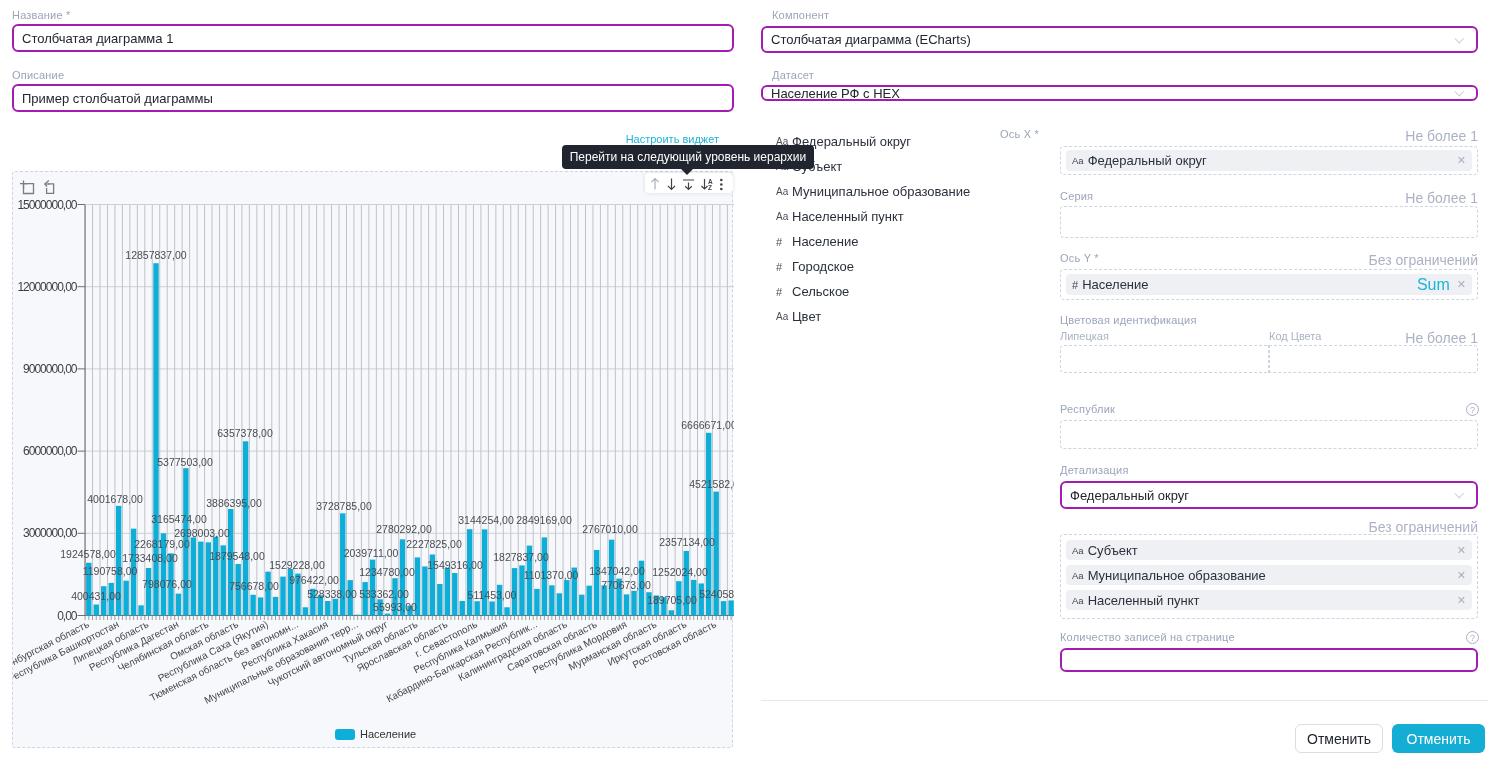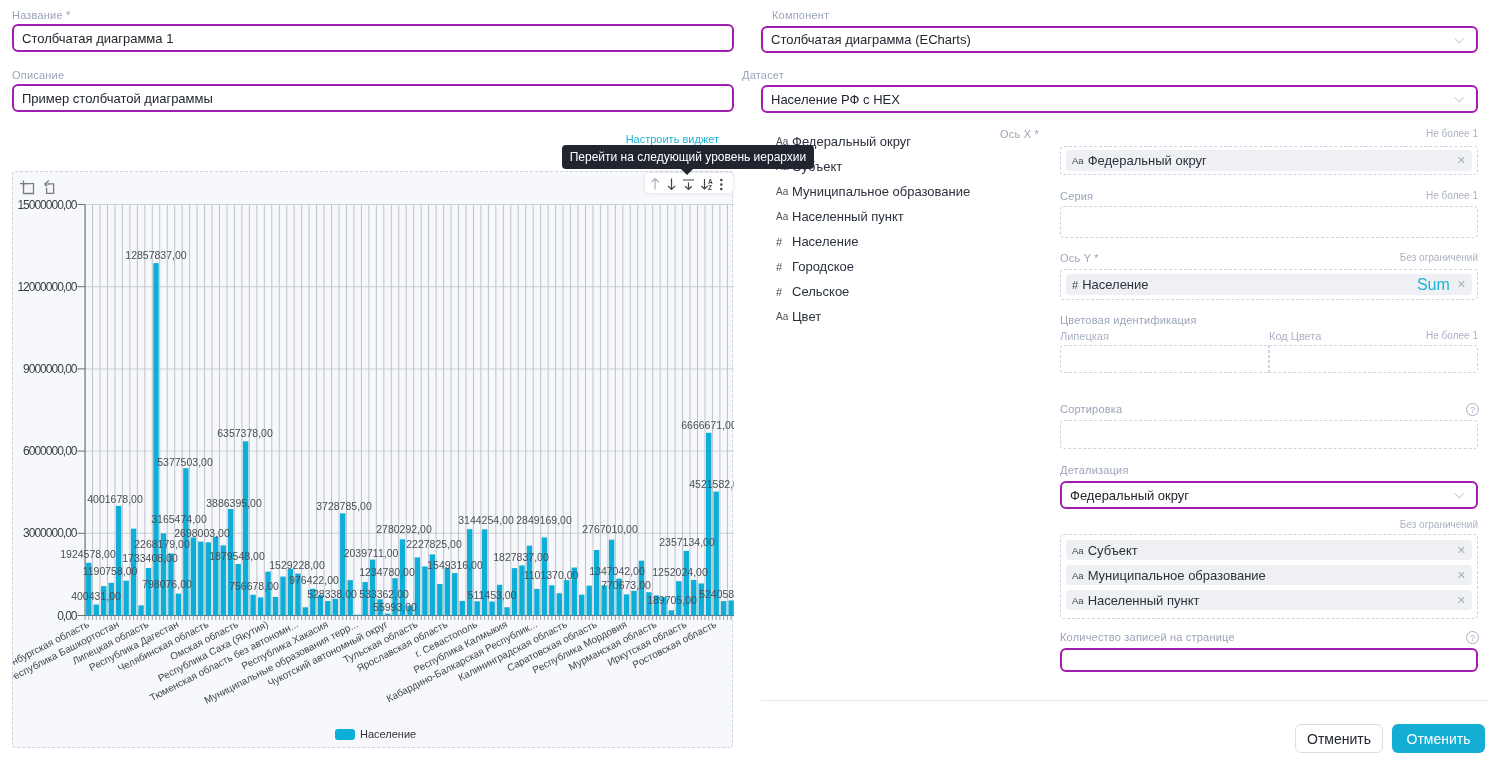--- a/index.html
+++ b/index.html
@@ -2,21 +2,21 @@
 <html lang="ru"><head><meta charset="utf-8">
 <style>
 *{margin:0;padding:0;box-sizing:border-box}
 html,body{width:1488px;height:757px;background:#fff;font-family:"Liberation Sans",sans-serif;overflow:hidden;position:relative}
 .abs{position:absolute}
 .lbl{font-size:11px;color:#9ba4ba;letter-spacing:.2px}
 .inp{background:#fff;border:2px solid #a21caf;border-radius:6px;font-size:13px;color:#21262f;display:flex;align-items:center;padding:0 8px}
 .dash{border:1px dashed #cfd4e2;border-radius:4px}
 .chip{background:#eef0f4;border-radius:4px;display:flex;align-items:center;font-size:13px;color:#2b313c;padding:0 6px}
 .chip .aa{font-size:9.5px;color:#42474f;margin-right:4px}
-.lim{font-size:10px;color:#abb2c4}
+.lim{font-size:14px;color:#abb2c4}
 .x{color:#a8afbb;font-size:11px;margin-left:auto}
 .chev{position:absolute;right:14px;top:50%;width:6.5px;height:6.5px;margin-top:-5px;border-right:1.2px solid #c6cbd5;border-bottom:1.2px solid #c6cbd5;transform:rotate(45deg)}
 .q{width:13px;height:13px;border-radius:50%;border:1px solid #a9b0c2;color:#a9b0c2;font-size:9px;display:flex;align-items:center;justify-content:center}
 </style></head>
 <body>
 
 <div class="abs lbl" style="left:12px;top:9px">Название *</div>
 <div class="abs inp" style="left:12px;top:24px;width:722px;height:28px">Столбчатая диаграмма 1</div>
 <div class="abs lbl" style="left:12px;top:69px">Описание</div>
 <div class="abs inp" style="left:12px;top:84px;width:722px;height:28px">Пример столбчатой диаграммы</div>
@@ -498,22 +498,22 @@
         <circle cx="76.3" cy="16" r="1.3"></circle>
       </g>
   </svg>
 </div>
 
 <div class="abs" style="left:562px;top:145px;width:252px;height:24px;background:#20252f;border-radius:4px;z-index:50;display:flex;align-items:center;justify-content:center;color:#fff;font-size:12px;font-weight:500">Перейти на следующий уровень иерархии</div>
 <div class="abs" style="left:681px;top:169px;width:0;height:0;border-left:6px solid transparent;border-right:6px solid transparent;border-top:6px solid #20252f;z-index:50"></div>
 
 <div class="abs lbl" style="left:772px;top:9px">Компонент</div>
 <div class="abs inp" style="left:761px;top:26px;width:717px;height:27px">Столбчатая диаграмма (ECharts)<span class="chev"></span></div>
-<div class="abs lbl" style="left:742px;top:69px">Датасет</div>
-<div class="abs inp" style="left:761px;top:85px;width:717px;height:28px">Население РФ с HEX<span class="chev"></span></div>
+<div class="abs lbl" style="left:772px;top:69px">Датасет</div>
+<div class="abs inp" style="left:761px;top:85px;width:717px;height:16px">Население РФ с HEX<span class="chev"></span></div>
 
 <div class="abs" style="left:776px;top:133px;width:280px;height:17px;display:flex;align-items:center;font-size:13px;color:#2b313c"><span style="font-size:10px;color:#4a505a;width:16px">Aa</span>Федеральный округ</div>
 <div class="abs" style="left:776px;top:158px;width:280px;height:17px;display:flex;align-items:center;font-size:13px;color:#2b313c"><span style="font-size:10px;color:#4a505a;width:16px">Aa</span>Субъект</div>
 <div class="abs" style="left:776px;top:183px;width:280px;height:17px;display:flex;align-items:center;font-size:13px;color:#2b313c"><span style="font-size:10px;color:#4a505a;width:16px">Aa</span>Муниципальное образование</div>
 <div class="abs" style="left:776px;top:208px;width:280px;height:17px;display:flex;align-items:center;font-size:13px;color:#2b313c"><span style="font-size:10px;color:#4a505a;width:16px">Aa</span>Населенный пункт</div>
 <div class="abs" style="left:776px;top:233px;width:280px;height:17px;display:flex;align-items:center;font-size:13px;color:#2b313c"><span style="font-size:11px;color:#4a505a;width:16px">#</span>Население</div>
 <div class="abs" style="left:776px;top:258px;width:280px;height:17px;display:flex;align-items:center;font-size:13px;color:#2b313c"><span style="font-size:11px;color:#4a505a;width:16px">#</span>Городское</div>
 <div class="abs" style="left:776px;top:283px;width:280px;height:17px;display:flex;align-items:center;font-size:13px;color:#2b313c"><span style="font-size:11px;color:#4a505a;width:16px">#</span>Сельское</div>
 <div class="abs" style="left:776px;top:308px;width:280px;height:17px;display:flex;align-items:center;font-size:13px;color:#2b313c"><span style="font-size:10px;color:#4a505a;width:16px">Aa</span>Цвет</div>
 
@@ -529,21 +529,21 @@
 <div class="abs lim" style="right:10px;top:252px">Без ограничений</div>
 <div class="abs dash" style="left:1060px;top:269px;width:418px;height:31px;padding:4px 5px">
   <div class="chip" style="height:21px"><span class="aa" style="font-size:11px">#</span>Население<span style="margin-left:auto;color:#1cb4d8;font-size:16px">Sum</span><span class="x" style="margin-left:7px">✕</span></div>
 </div>
 <div class="abs lbl" style="left:1060px;top:314px">Цветовая идентификация</div>
 <div class="abs" style="left:1060px;top:330px;font-size:11px;color:#abb2c4">Липецкая</div>
 <div class="abs" style="left:1269px;top:330px;font-size:11px;color:#abb2c4">Код Цвета</div>
 <div class="abs lim" style="right:10px;top:330px">Не более 1</div>
 <div class="abs dash" style="left:1060px;top:345px;width:209px;height:28px;border-radius:4px 0 0 4px"></div>
 <div class="abs dash" style="left:1269px;top:345px;width:209px;height:28px;border-radius:0 4px 4px 0"></div>
-<div class="abs lbl" style="left:1060px;top:403px">Сортировка</div>
+<div class="abs lbl" style="left:1060px;top:403px">Республик</div>
 <div class="abs q" style="left:1466px;top:403px">?</div>
 <div class="abs dash" style="left:1060px;top:420px;width:418px;height:29px"></div>
 <div class="abs lbl" style="left:1060px;top:464px">Детализация</div>
 <div class="abs inp" style="left:1060px;top:481px;width:418px;height:28px">Федеральный округ<span class="chev"></span></div>
 <div class="abs lim" style="right:10px;top:519px">Без ограничений</div>
 <div class="abs dash" style="left:1060px;top:534px;width:418px;height:85px;padding:5px">
   <div class="chip" style="height:20px;margin-bottom:5px"><span class="aa">Aa</span>Субъект<span class="x">✕</span></div>
   <div class="chip" style="height:20px;margin-bottom:5px"><span class="aa">Aa</span>Муниципальное образование<span class="x">✕</span></div>
   <div class="chip" style="height:20px"><span class="aa">Aa</span>Населенный пункт<span class="x">✕</span></div>
 </div>

